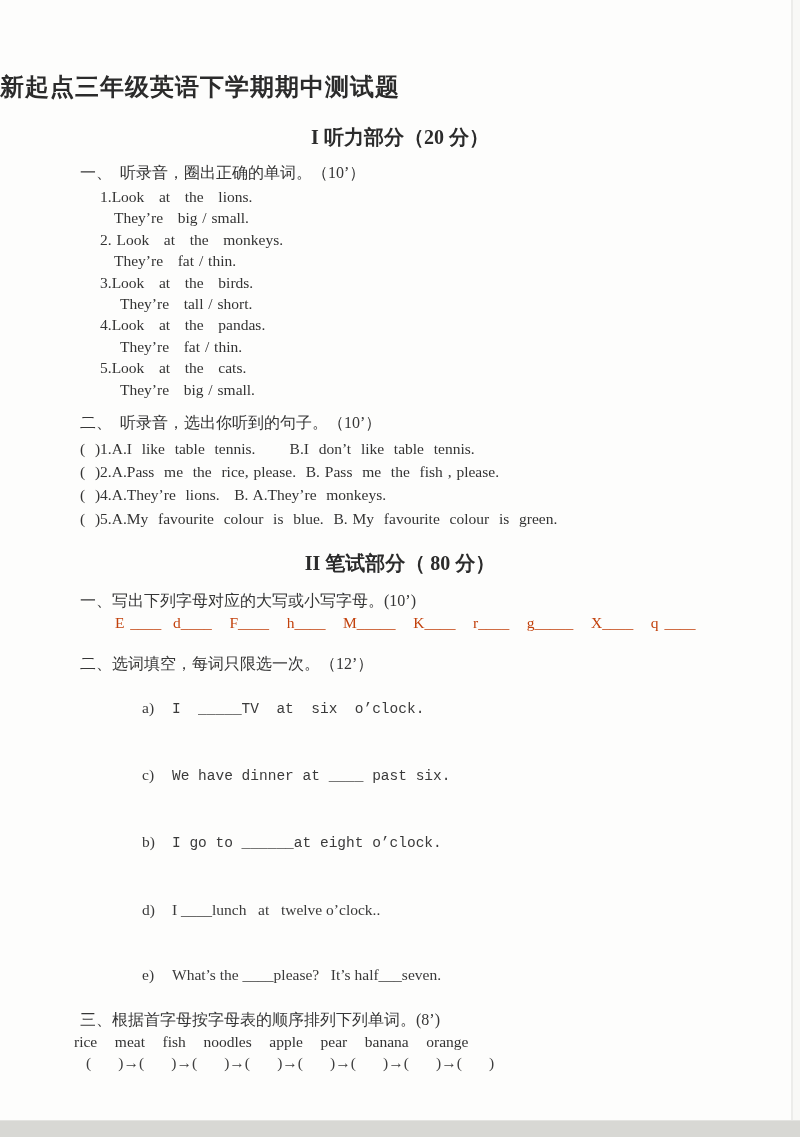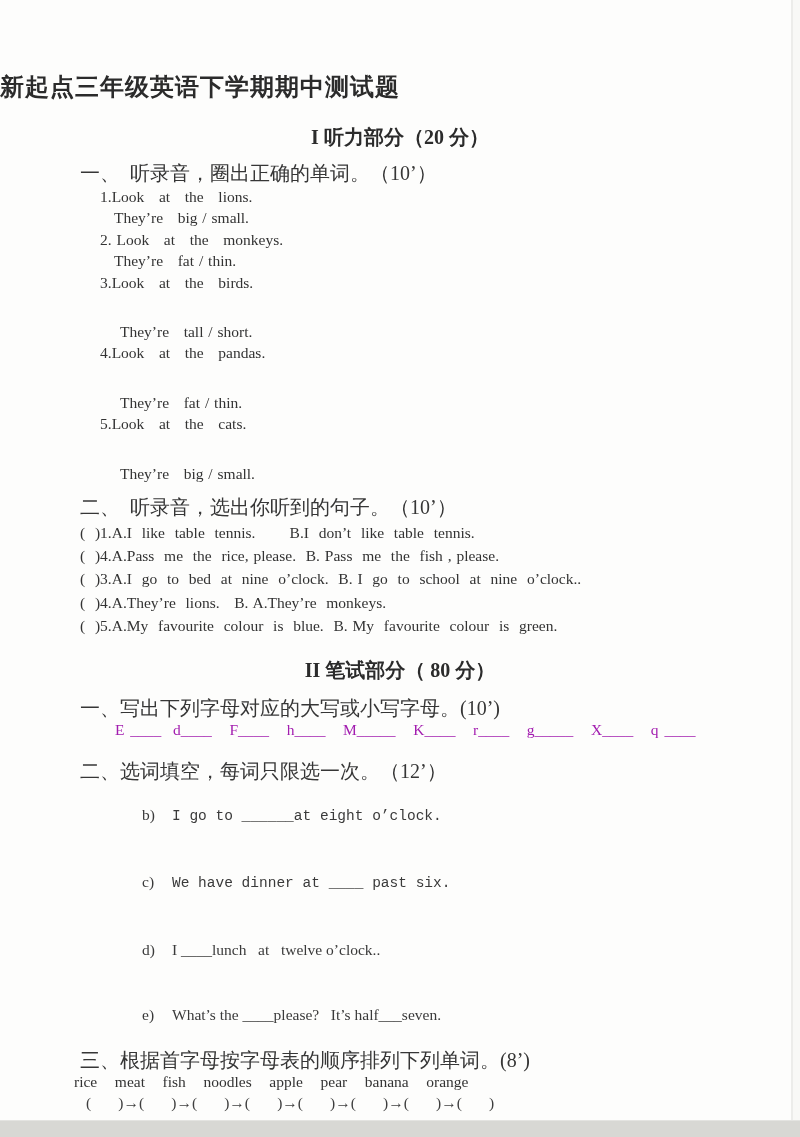--- a/index.html
+++ b/index.html
@@ -36,49 +36,49 @@
     text-align: center;
     font-size: 20px; font-weight: bold;
     color: #2b2b2b;
     line-height: 26px;
     margin-top: 24px;
   }
   .part-heading.written { margin-top: 20px; }
 
   .sec-heading {
     margin-left: 80px;
-    font-size: 20px;
+    font-size: 16px;
     line-height: 22px;
     margin-top: 12px;
     white-space: pre;
     color: #363636;
   }
   .sec-heading.wq1 { margin-top: 14px; }
   .sec-heading.wq2 { margin-top: 20px; }
   .sec-heading.wq3 { margin-top: 1px; }
 
   .lq1 { margin-top: 2px; margin-left: 100px; }
   .lq1 .q, .lq1 .a {
     font-size: 15.5px; line-height: 21.4px;
     white-space: pre; word-spacing: 1px;
   }
   .lq1 .a { padding-left: 14px; }
-  .lq1 .lq1-item:nth-child(n+3) .a { padding-left: 20px; margin-top: 28px; }
+  .lq1 .lq1-item:nth-child(n+3) .a { padding-left: 20px; }
 
   .lq2 { margin-top: 3px; margin-left: 80px; }
   .lq2-item {
     font-size: 15.5px; line-height: 23.2px;
     white-space: pre; word-spacing: 1px;
   }
 
   .letters-line {
     margin-left: 115px;
     font-size: 15.5px; line-height: 21px;
     white-space: pre; word-spacing: 2px;
-    color: #a21caf;
+    color: #c2410c;
   }
 
   .word-bank {
     margin-left: 150px;
     font-family: "Liberation Mono", "DejaVu Sans Mono", monospace;
     font-size: 14.5px; line-height: 20px;
     white-space: pre;
     color: #3a3a3a;
   }
   .fill-row {
@@ -156,37 +156,39 @@
       </div>
       <div class="lq1-item">
         <div class="q">5.Look   at   the   cats.</div>
         <div class="a">They’re   big / small.</div>
       </div>
     </div>
 
     <div class="sec-heading">二、  听录音，选出你听到的句子。（10’）</div>
     <div class="lq2">
       <div class="lq2-item">(  )1.A.I  like  table  tennis.       B.I  don’t  like  table  tennis.</div>
-      <div class="lq2-item">(  )4.A.Pass  me  the  rice, please.  B. Pass  me  the  fish , please.</div>
-      <div class="lq2-item">(  )3.A.I  go  to  bed  at  nine  o’clock.  B. I  go  to  school  at  nine  o’clock..</div>
+      <div class="lq2-item">(  )2.A.Pass  me  the  rice, please.  B. Pass  me  the  fish , please.</div>
       <div class="lq2-item">(  )4.A.They’re  lions.   B. A.They’re  monkeys.</div>
       <div class="lq2-item">(  )5.A.My  favourite  colour  is  blue.  B. My  favourite  colour  is  green.</div>
     </div>
 
     <div class="part-heading written">II 笔试部分（ 80 分）</div>
 
     <div class="sec-heading wq1">一、写出下列字母对应的大写或小写字母。(10’)</div>
     <div class="letters-line">E ____  d____   F____   h____   M_____   K____   r____   g_____   X____   q ____</div>
 
     <div class="sec-heading wq2">二、选词填空，每词只限选一次。（12’）</div>
     <div class="fill-row mono">
-      <span class="lbl">b)</span><span class="txt">I go to ______at eight o’clock.</span>
+      <span class="lbl">a)</span><span class="txt">I  _____TV  at  six  o’clock.</span>
     </div>
     <div class="fill-row mono">
       <span class="lbl">c)</span><span class="txt">We have dinner at ____ past six.</span>
+    </div>
+    <div class="fill-row mono">
+      <span class="lbl">b)</span><span class="txt">I go to ______at eight o’clock.</span>
     </div>
     <div class="fill-row serif">
       <span class="lbl">d)</span><span class="txt">I ____lunch   at   twelve o’clock..</span>
     </div>
     <div class="fill-row serif">
       <span class="lbl">e)</span><span class="txt">What’s the ____please?   It’s half___seven.</span>
     </div>
 
     <div class="sec-heading wq3">三、根据首字母按字母表的顺序排列下列单词。(8’)</div>
     <div class="q3-words">rice   meat   fish   noodles   apple   pear   banana   orange</div>

